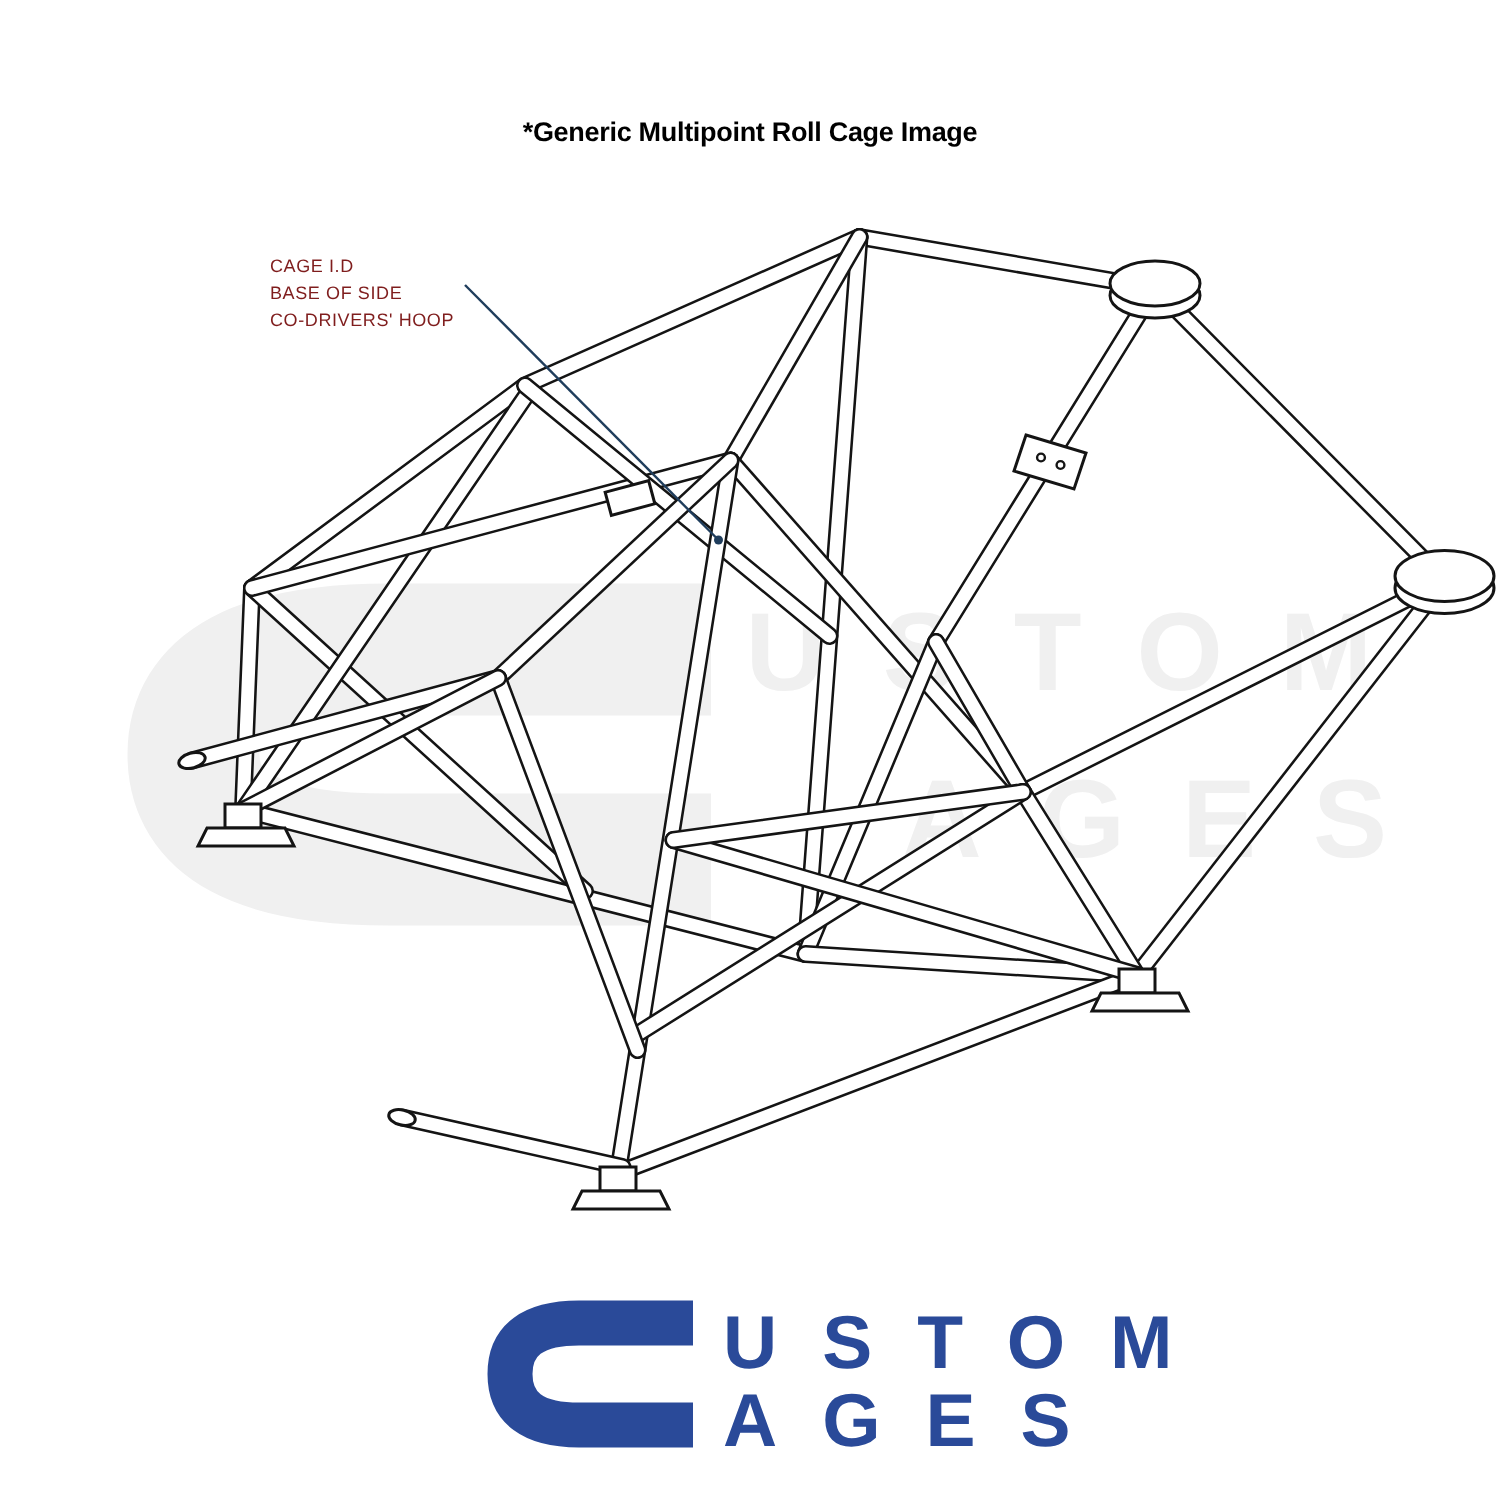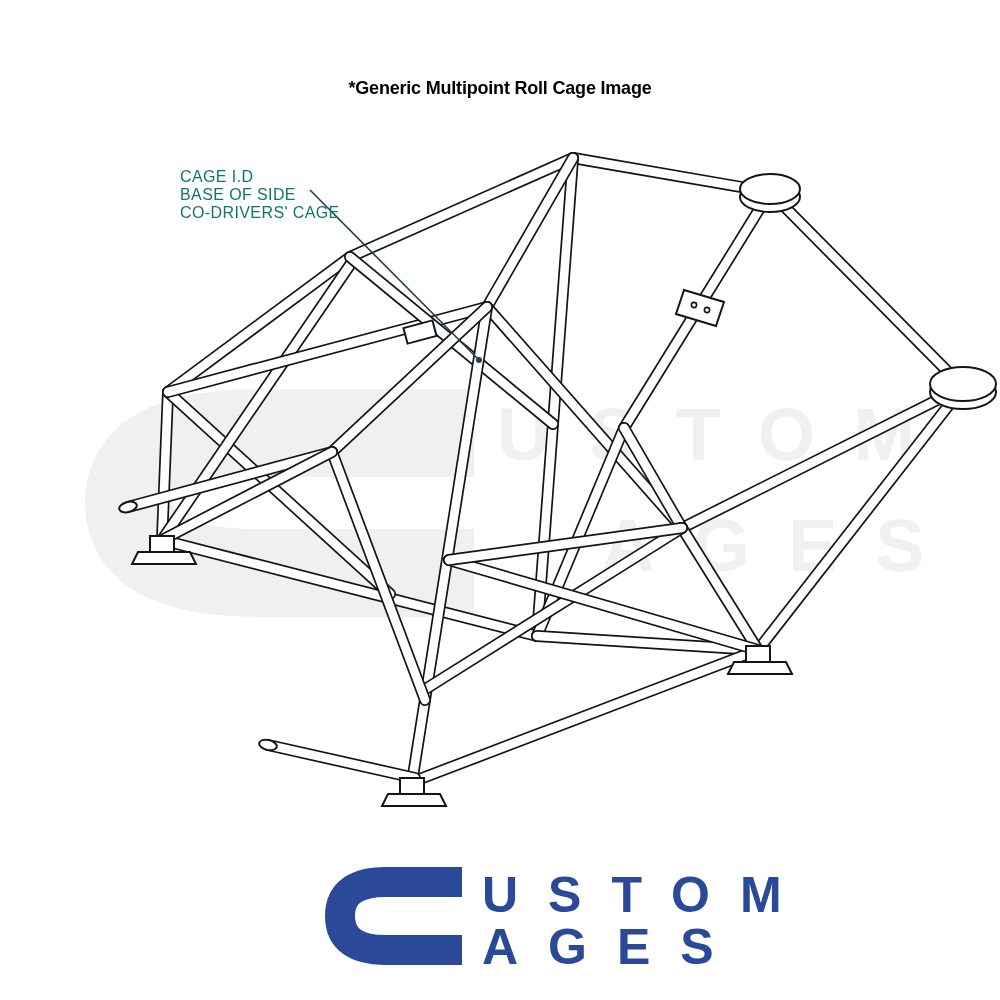--- a/index.html
+++ b/index.html
@@ -19,22 +19,22 @@
 
   
   .cage{position:absolute;inset:0;z-index:1}
   .tube-outline{fill:none;stroke:#141414;stroke-width:12;stroke-linecap:round;stroke-linejoin:round}
   .tube-inner{fill:none;stroke:#ffffff;stroke-width:8.6;stroke-linecap:round;stroke-linejoin:round}
   .plate{fill:#ffffff;stroke:#141414;stroke-width:2}
   .hole{fill:none;stroke:#141414;stroke-width:1.6}
   .leader-line{stroke:#1f3d5c;stroke-width:1.6}
 
   
-  .annotation{position:absolute;left:180px;top:168px;z-index:2;color:#0f766e;
-              font-size:16px;line-height:18px;letter-spacing:0.4px;white-space:nowrap}
+  .annotation{position:absolute;left:180px;top:168px;z-index:2;color:#7f1d1d;
+              font-size:12px;line-height:18px;letter-spacing:0.4px;white-space:nowrap}
 
   
   .logo{position:absolute;left:322px;top:862px;width:600px;height:115px;z-index:2}
   .logo-c{position:absolute;left:0;top:0}
   .logo-word{position:absolute;font-weight:bold;font-size:50px;letter-spacing:30px;
              color:#2a4a99;white-space:nowrap}
   .logo-top{left:160px;top:4px}
   .logo-bottom{left:160px;top:56px}
 </style>
 </head>
@@ -154,21 +154,21 @@
 
     <g>
       <line class="leader-line" x1="310" y1="190" x2="479" y2="360"></line>
       <circle cx="479" cy="360" r="3" fill="#1f3d5c"></circle>
     </g>
   </svg>
 
   <div class="annotation">
     <div>CAGE I.D</div>
     <div>BASE OF SIDE</div>
-    <div>CO-DRIVERS' CAGE</div>
+    <div>CO-DRIVERS' HOOP</div>
   </div>
 
   <div class="logo">
     <svg class="logo-c" width="150" height="110" viewBox="0 0 150 110">
       <path d="M 140,20 L 64,20 Q 18,20 18,54 Q 18,88 64,88 L 140,88" fill="none" stroke="#2a4a99" stroke-width="30" stroke-linecap="butt"></path>
     </svg>
     <div class="logo-word logo-top">USTOM</div>
     <div class="logo-word logo-bottom">AGES</div>
   </div>
 

